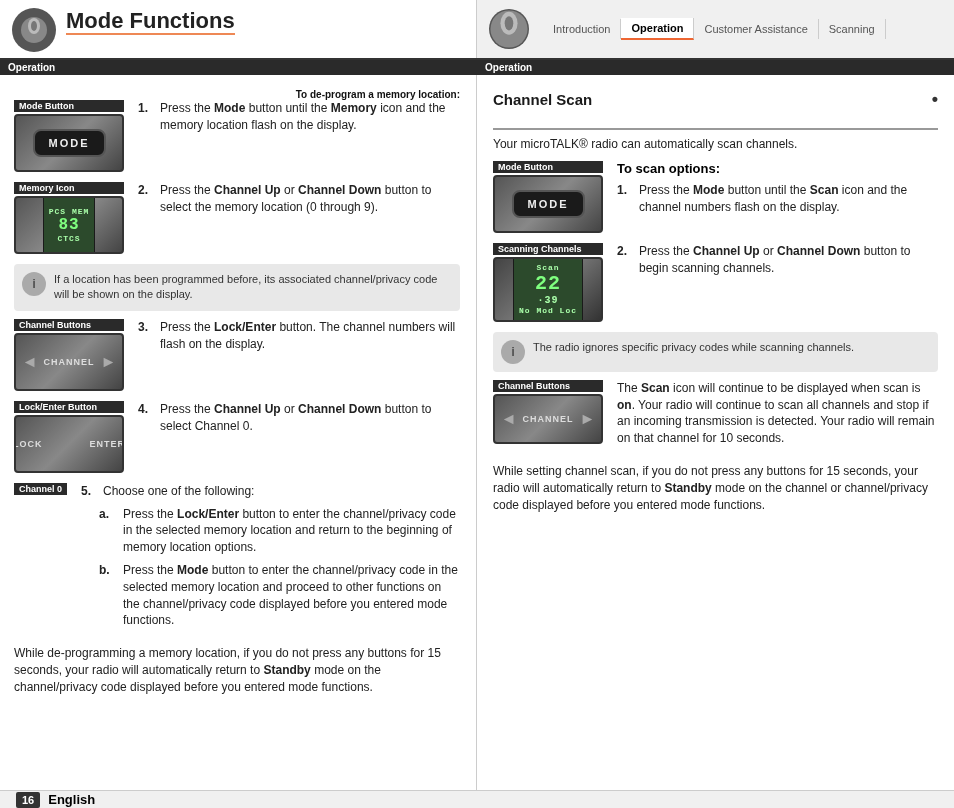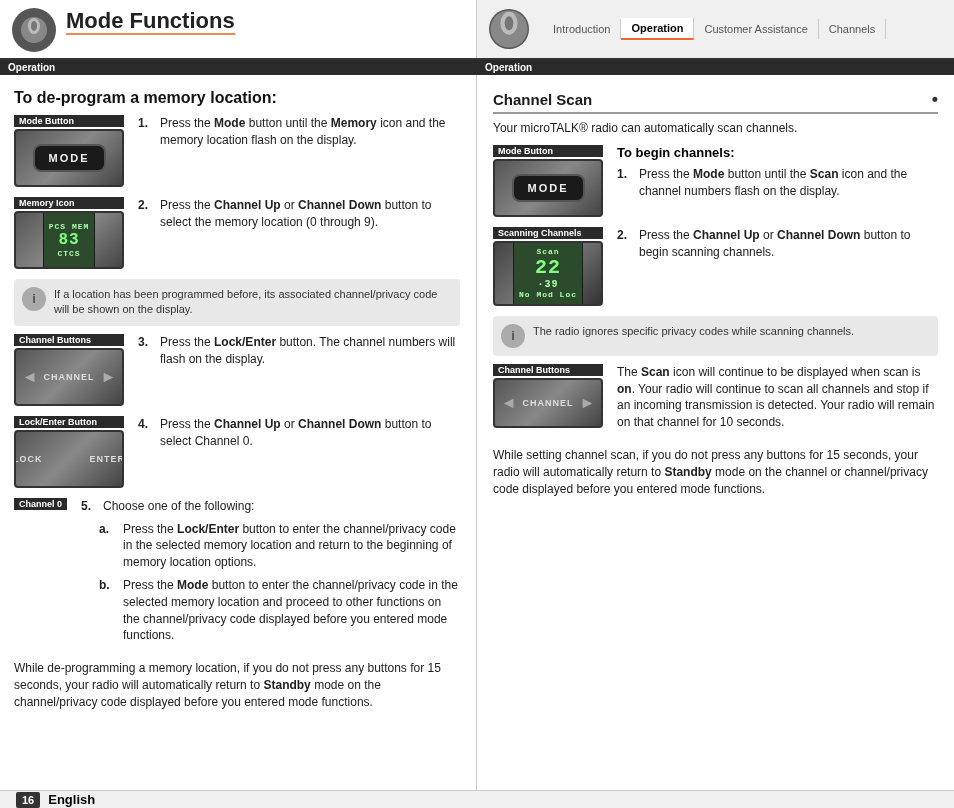--- a/index.html
+++ b/index.html
@@ -238,21 +238,21 @@
       line-height: 1.4;
       margin-bottom: 8px;
     }
     
     .channel-scan-title {
       font-size: 15px;
       font-weight: bold;
       color: #1a1a1a;
       border-bottom: 2px solid #999;
       margin-bottom: 6px;
-      padding-bottom: 2px;
+      padding-bottom: 18px;
       display: flex;
       align-items: center;
       justify-content: space-between;
     }
     .channel-scan-title::after {
       content: '•';
       font-size: 18px;
       color: #333;
     }
 
@@ -315,40 +315,40 @@
         <circle cx="14" cy="14" r="13" fill="#888"></circle>
         <ellipse cx="14" cy="10" rx="6" ry="8" fill="#bbb"></ellipse>
         <ellipse cx="14" cy="10" rx="3" ry="5" fill="#777"></ellipse>
       </svg>
     </div>
     <div style="display:flex;flex-direction:column;flex:1;">
       <div class="header-nav">
         <span class="nav-item">Introduction</span>
         <span class="nav-item active">Operation</span>
         <span class="nav-item">Customer Assistance</span>
-        <span class="nav-item">Channels</span>
+        <span class="nav-item">Scanning</span>
       </div>
     </div>
   </div>
 </div>
 
 <div style="display:flex;">
   <div class="subheader" style="width:477px;">
     <span>Operation</span>
   </div>
   <div class="subheader" style="width:477px;">
     <span>Operation</span>
   </div>
 </div>
 
 <div class="main">
 
   <div class="left-panel">
 
-    <div style="font-size:16px;font-weight:bold;color:#111;margin-bottom:8px;">To de-program a memory location:</div>
+    <div style="font-size:10px;font-weight:bold;color:#111;text-align:right;">To de-program a memory location:</div>
 
     <div class="img-section">
       <div class="img-col">
         <span class="img-label">Mode Button</span>
         <div class="device-img">
           <div style="background:#1a1a1a;border:2px solid #555;border-radius:8px;padding:6px 14px;color:#eee;font-size:11px;font-weight:bold;letter-spacing:2px;font-family:Arial;">MODE</div>
         </div>
       </div>
       <div class="steps">
         <div class="step">
@@ -456,21 +456,21 @@
     <div class="para">Your microTALK® radio can automatically scan channels.</div>
 
     <div class="img-section">
       <div class="img-col">
         <span class="img-label">Mode Button</span>
         <div class="device-img">
           <div style="background:#1a1a1a;border:2px solid #555;border-radius:8px;padding:6px 14px;color:#eee;font-size:11px;font-weight:bold;letter-spacing:2px;font-family:Arial;">MODE</div>
         </div>
       </div>
       <div class="steps">
-        <div style="font-size:13px;font-weight:bold;margin-bottom:6px;">To begin channels:</div>
+        <div style="font-size:13px;font-weight:bold;margin-bottom:6px;">To scan options:</div>
         <div class="step">
           <span class="step-num">1.</span>
           <span>Press the <strong>Mode</strong> button until the <strong>Scan</strong> icon and the channel numbers flash on the display.</span>
         </div>
       </div>
     </div>
 
     <div class="img-section">
       <div class="img-col">
         <span class="img-label">Scanning Channels</span>

